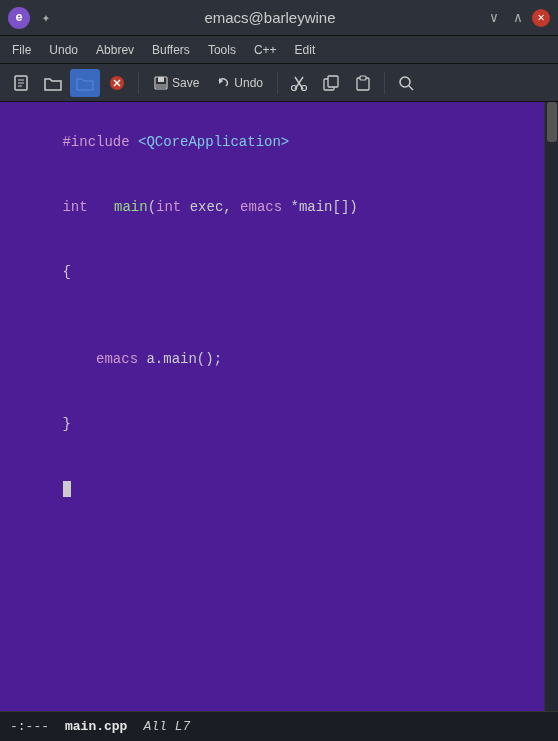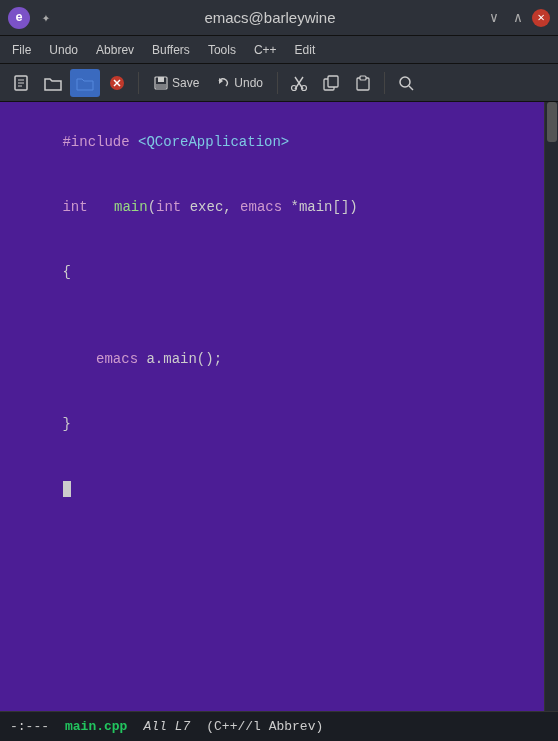--- a/index.html
+++ b/index.html
@@ -221,21 +221,21 @@
       color: #ccc;
       font-size: 13px;
       font-family: 'Courier New', Courier, monospace;
       gap: 16px;
     }
     .status-mode {
       color: #ccc;
     }
     .status-filename {
       font-weight: bold;
-      color: #22c55e;
+      color: #e5e5e5;
     }
     .status-pos {
       color: #ccc;
       font-style: italic;
     }
     .status-mode-name {
       color: #ccc;
     }
   </style>
 </head>
@@ -387,14 +387,13 @@
 
   <div id="scrollbar-area">
     <div class="scrollbar-thumb"></div>
   </div>
 </div>
 
 <div id="statusbar">
   <span class="status-mode">-:---</span>
   <span class="status-filename">main.cpp</span>
   <span class="status-pos">All L7</span>
-  <span class="status-mode-name">(C++//l Abbrev)</span>
 </div>
 
 </body></html>

